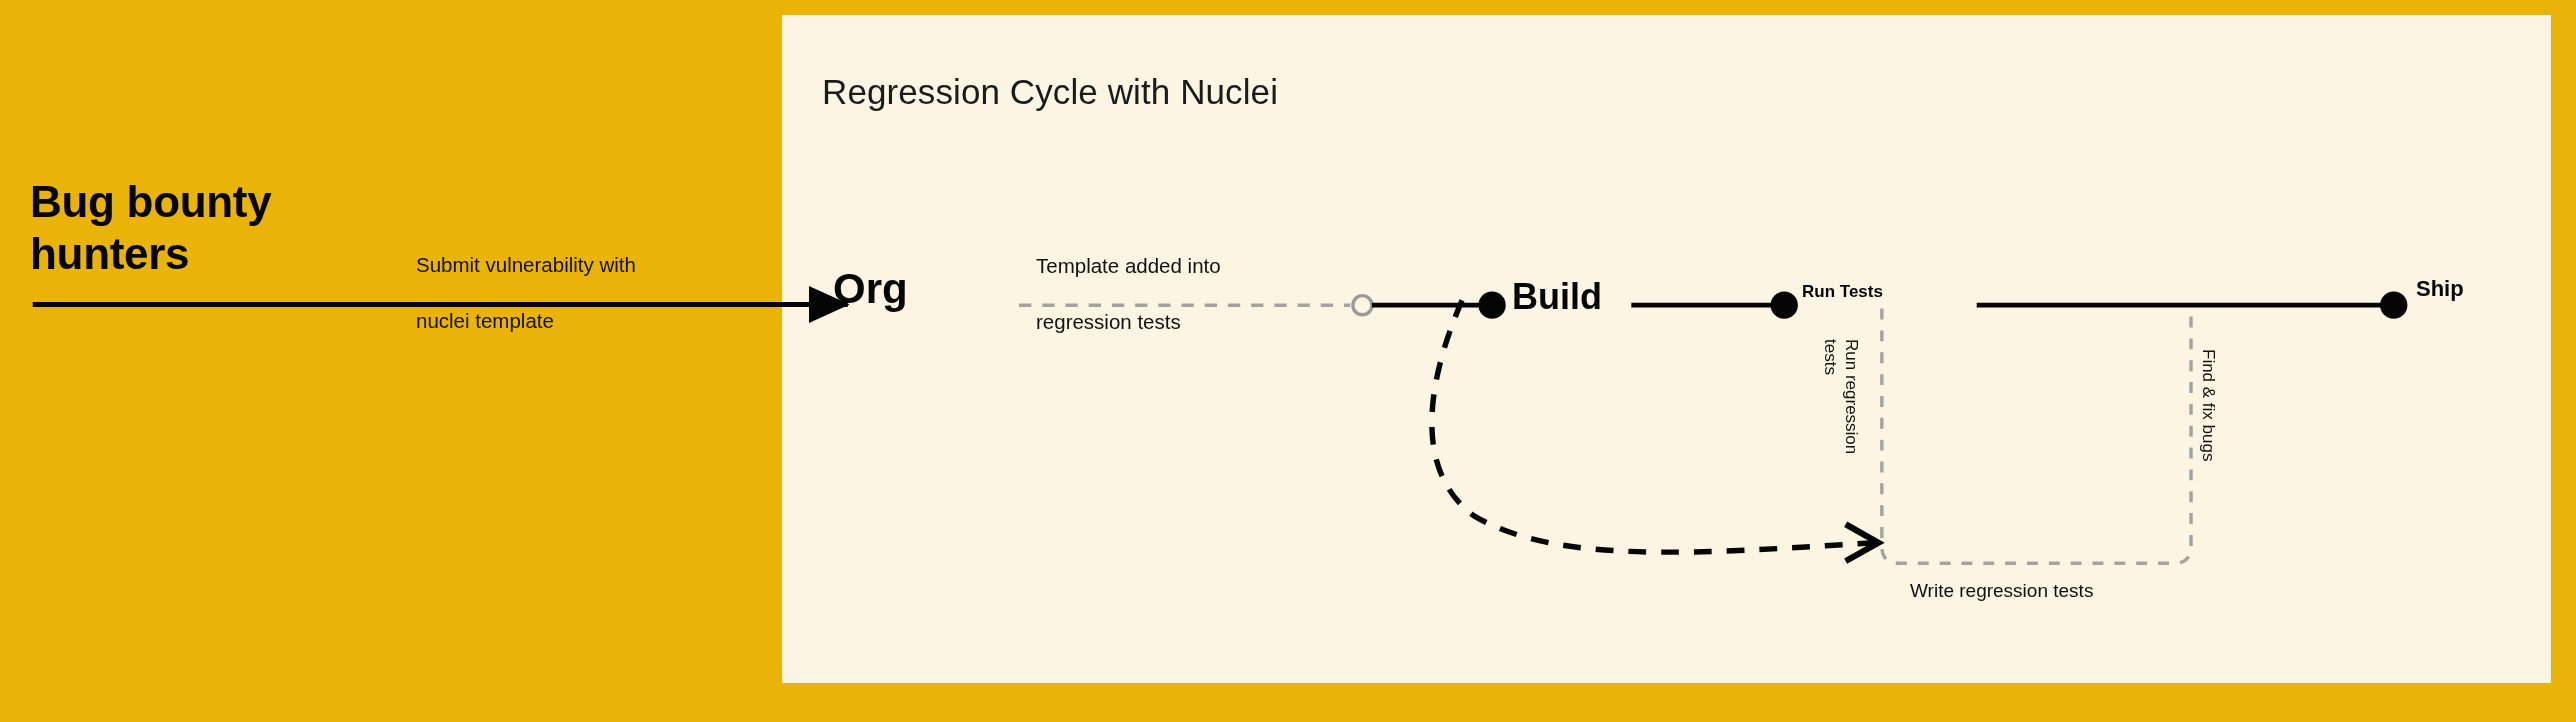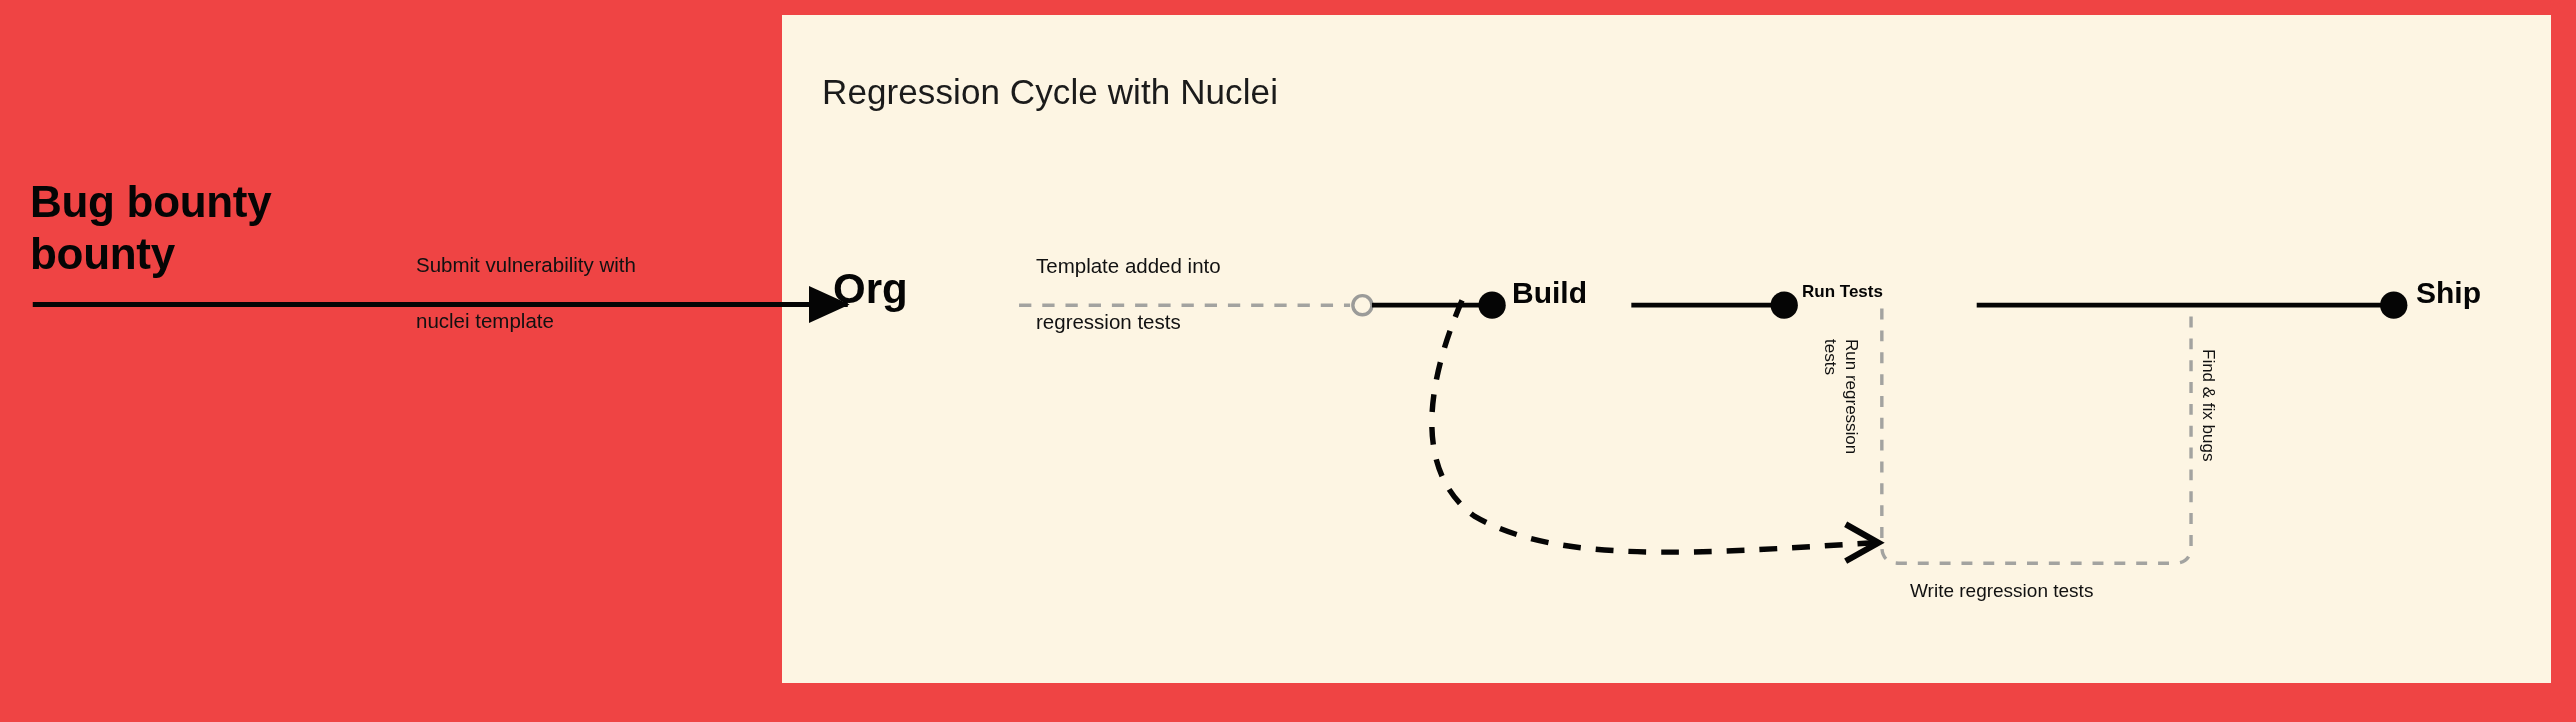--- a/index.html
+++ b/index.html
@@ -14,21 +14,21 @@
     overflow: hidden;
     font-family: "Liberation Sans", sans-serif;
     color: #111111;
   }
 
   #stage {
     position: absolute;
     left: 0; top: 0;
     width: 2576px;
     height: 723px;
-    background: #ef4444;
+    background: #eab308;
   }
 
   
   .panel {
     position: absolute;
     left: 782px;
     top: 15px;
     width: 1769px;
     height: 668px;
     background: #fdf5e3;
@@ -86,23 +86,23 @@
   }
 
   
   .node-label {
     position: absolute;
     font-weight: 700;
     color: #050505;
     white-space: nowrap;
   }
   .node-org   { left: 833px; top: 265px; font-size: 42px; }
-  .node-build { left: 1512px; top: 276px; font-size: 30px; }
+  .node-build { left: 1512px; top: 276px; font-size: 36px; }
   .node-run   { left: 1802px; top: 282px; font-size: 17px; }
-  .node-ship  { left: 2416px; top: 276px; font-size: 30px; }
+  .node-ship  { left: 2416px; top: 276px; font-size: 22px; }
 
   
   .vlabel {
     position: absolute;
     font-size: 17px;
     font-weight: 400;
     color: #111111;
     white-space: nowrap;
     transform-origin: 0 0;
     transform: rotate(90deg);
@@ -142,21 +142,21 @@
 <body>
 
 <div id="stage">
 
   <div class="panel"></div>
 
   <div class="panel-title">Regression Cycle with Nuclei</div>
 
   <div class="actor">
     <span>Bug bounty</span>
-    <span class="line2">bounty</span>
+    <span class="line2">hunters</span>
   </div>
 
   <div class="edge-label edge-label-submit">
     <span>Submit vulnerability with</span>
     <span class="l2">nuclei template</span>
   </div>
 
   <div class="edge-label edge-label-template">
     <span>Template added into</span>
     <span class="l2">regression tests</span>

